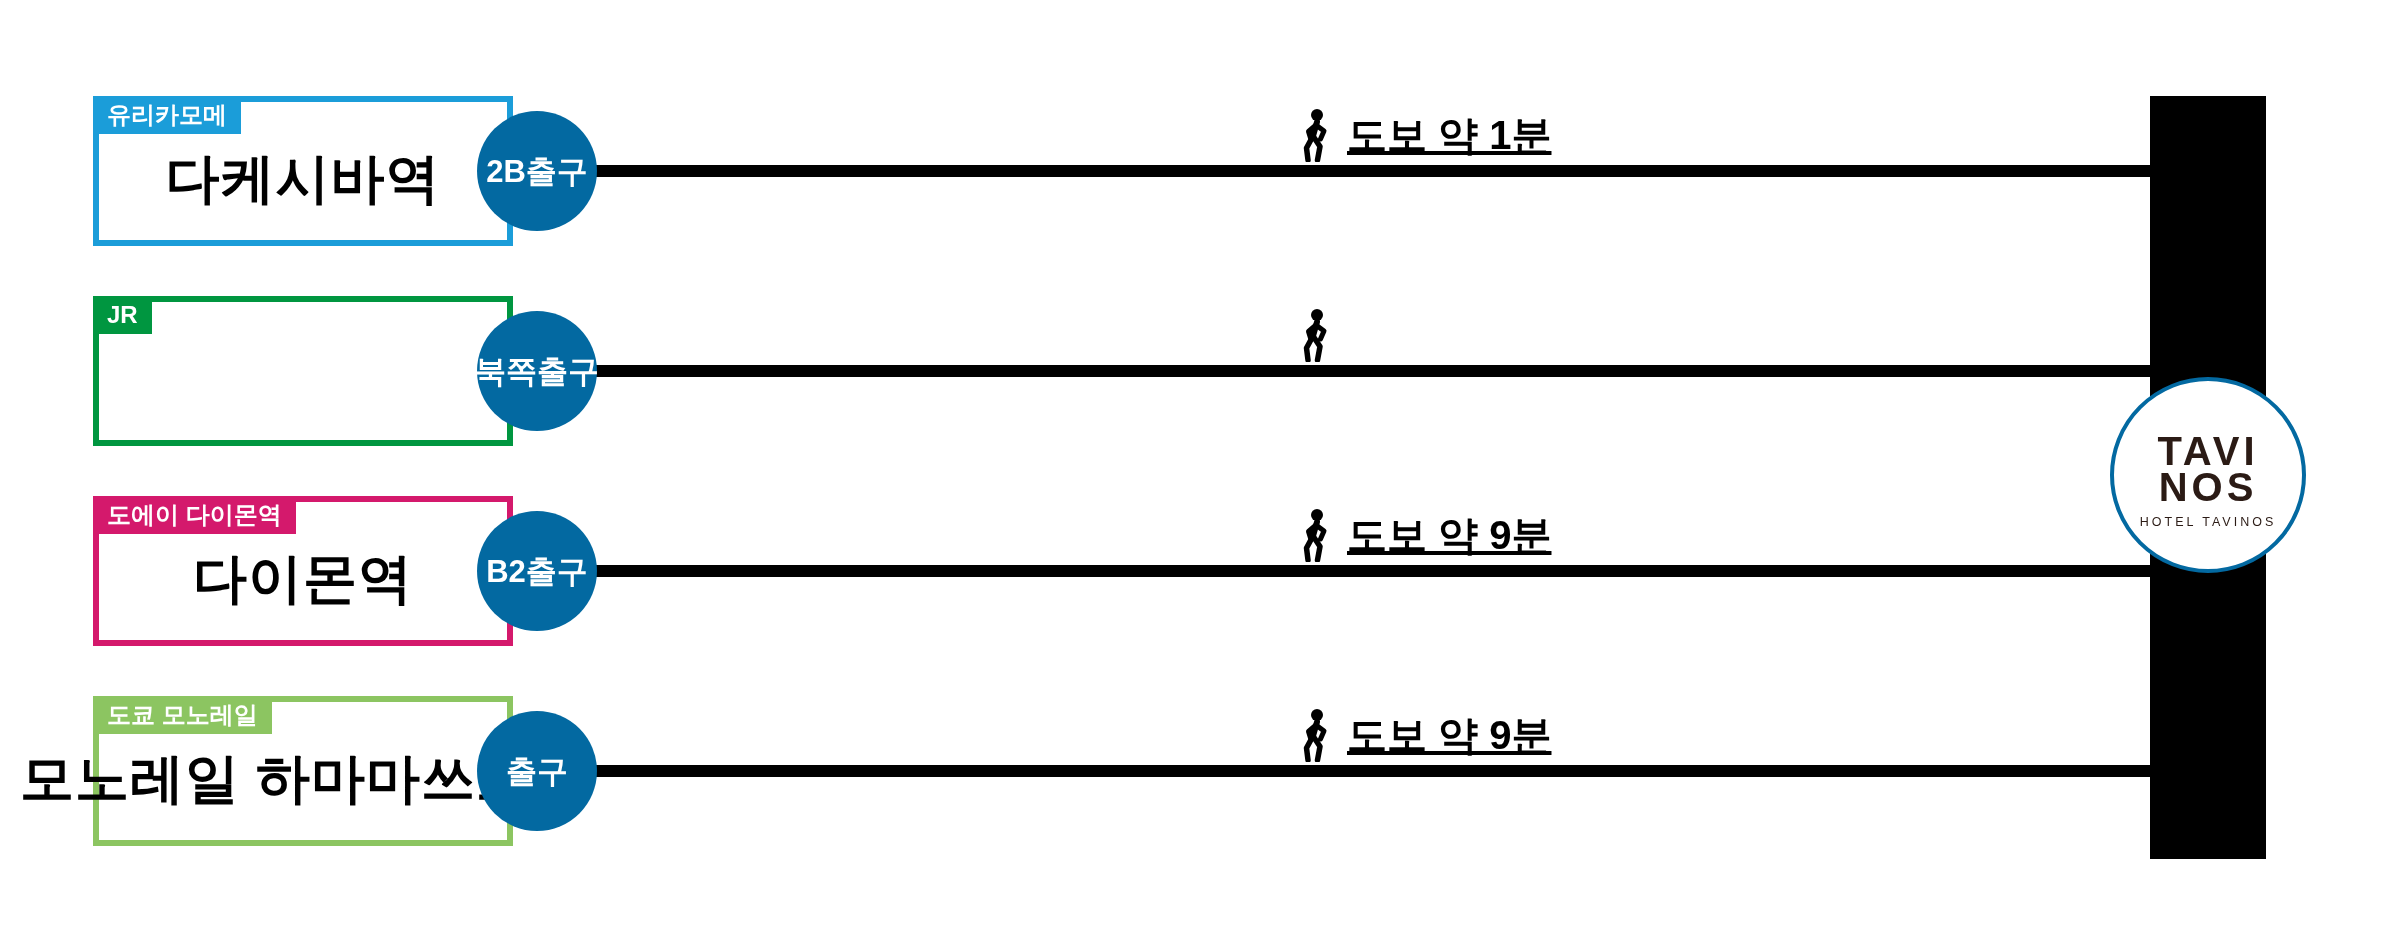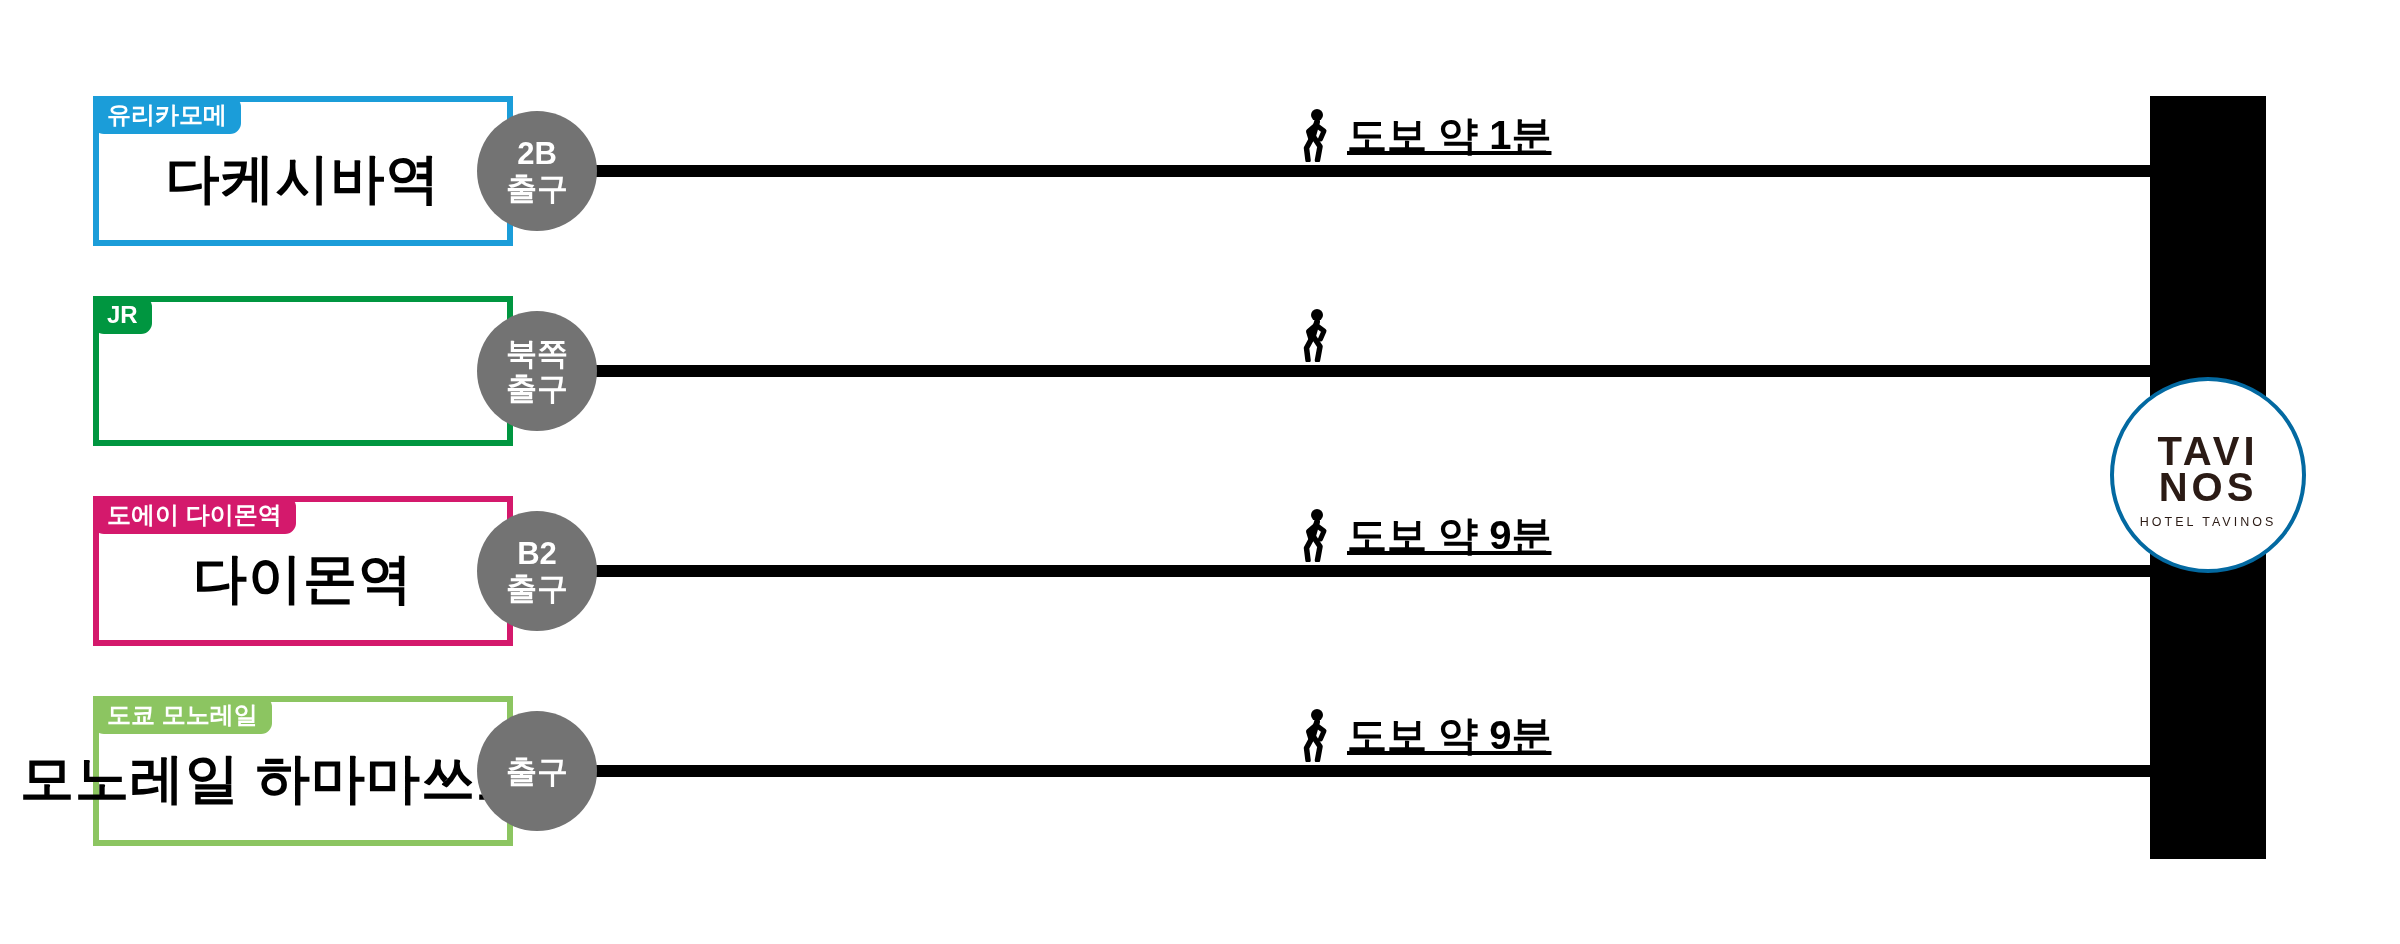--- a/index.html
+++ b/index.html
@@ -8,30 +8,30 @@
     font-family:"Liberation Sans","DejaVu Sans",sans-serif;
   }
   .route-row{position:absolute;left:0;width:2400px;height:200px;}
   .station-box{
     position:absolute;left:93px;top:0;width:420px;height:150px;
     background:#ffffff;border:6px solid #000;box-sizing:border-box;z-index:2;
     display:flex;align-items:center;justify-content:center;
   }
   .line-badge{
     position:absolute;left:-6px;top:-6px;height:38px;line-height:38px;
-    padding:0 14px;color:#fff;font-size:24px;font-weight:bold;white-space:nowrap;border-radius:11px;
+    padding:0 14px;color:#fff;font-size:24px;font-weight:bold;white-space:nowrap;
   }
   .station-name{
     font-size:54px;font-weight:bold;color:#000;white-space:nowrap;
     padding-top:16px;letter-spacing:1px;
   }
   .route-line{position:absolute;left:537px;top:69px;width:1613px;height:12px;background:#000;z-index:1;}
   .exit-circle{
     position:absolute;left:477px;top:15px;width:120px;height:120px;border-radius:50%;
-    background:#737373;z-index:4;display:flex;flex-direction:column;align-items:center;justify-content:center;
+    background:#0369a1;z-index:4;display:flex;flex-direction:row;align-items:center;justify-content:center;
   }
   .exit-circle span{color:#fff;font-size:31px;line-height:35px;font-weight:bold;white-space:nowrap;}
   .walk-group{
     position:absolute;left:1297px;top:12px;height:54px;z-index:3;
     display:flex;align-items:center;text-decoration:underline;
   }
   .walk-icon{width:36px;height:54px;flex:none;}
   .walk-text{font-size:40px;font-weight:bold;color:#000;margin-left:14px;white-space:nowrap;}
   .hotel-bar{position:absolute;left:2150px;top:96px;width:116px;height:763px;background:#000;z-index:1;}
   .hotel-logo-circle{

